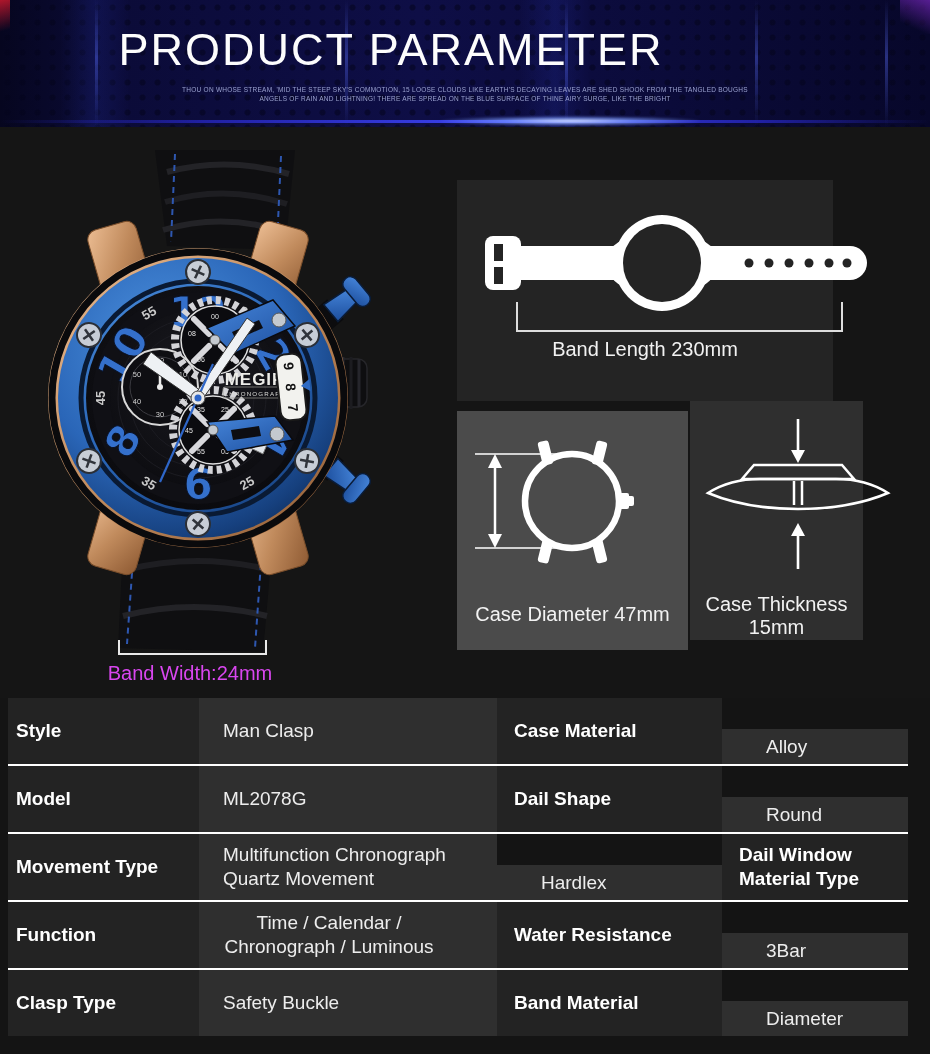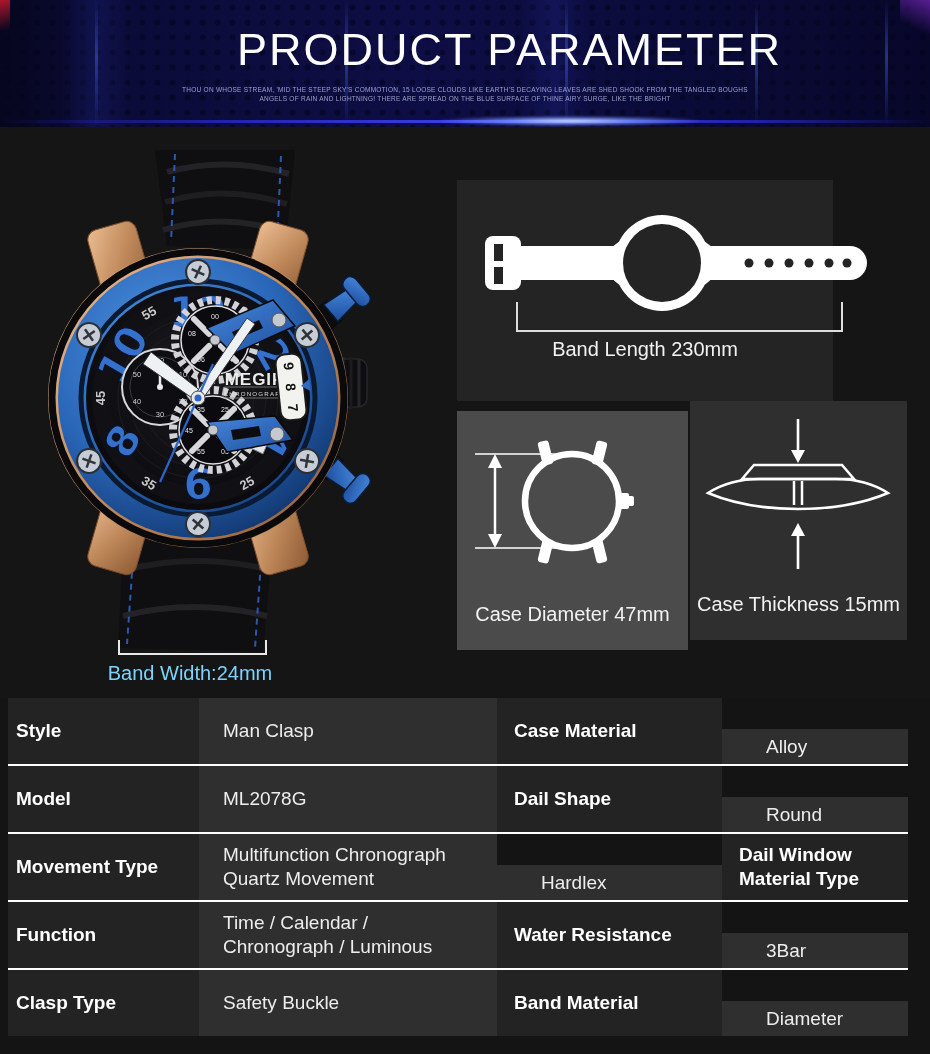--- a/index.html
+++ b/index.html
@@ -13,60 +13,60 @@
       linear-gradient(90deg,#06061f 0%,#0b0b38 12%,#0e0e46 45%,#0b0b3a 72%,#07072a 100%);
     background-size:15px 15px,100% 100%;overflow:hidden;}
   .streak{position:absolute;top:0;height:127px;width:3px;
     background:linear-gradient(180deg,rgba(70,90,255,0) 0%,rgba(90,110,255,.4) 45%,rgba(70,90,255,0) 100%);}
   .band{position:absolute;top:0;height:127px;width:70px;
     background:linear-gradient(90deg,rgba(40,60,220,0) 0%,rgba(50,70,230,.14) 50%,rgba(40,60,220,0) 100%);}
   .corner-red{position:absolute;left:0;top:0;width:10px;height:40px;
     background:linear-gradient(165deg,rgba(205,25,45,.85),rgba(205,25,45,0) 75%);}
   .corner-purple{position:absolute;right:0;top:0;width:30px;height:34px;
     background:linear-gradient(205deg,rgba(140,45,215,.6),rgba(140,45,215,0) 75%);}
-  .hero-title{position:absolute;left:0;top:24px;width:782px;text-align:right;
+  .hero-title{position:absolute;left:0;top:24px;width:782px;text-align:center;
     font-size:45px;font-weight:400;letter-spacing:2px;color:#fdfdfd;line-height:52px;}
   .hero-sub{position:absolute;left:0;width:930px;text-align:center;color:#9aa1cf;
     font-size:6.5px;letter-spacing:.25px;line-height:9px;}
   .sub1{top:85px;} .sub2{top:94px;}
   .glow-thin{position:absolute;left:0;top:120px;width:930px;height:3px;
     background:linear-gradient(90deg,rgba(10,10,60,0) 0%,rgba(38,38,190,.8) 22%,rgba(64,72,255,.95) 55%,rgba(38,38,190,.8) 82%,rgba(10,10,60,0) 100%);}
   .glow-bright{position:absolute;left:440px;top:116px;width:260px;height:10px;border-radius:50%;
     background:radial-gradient(ellipse at center,rgba(230,240,255,.95) 0%,rgba(120,150,255,.75) 35%,rgba(60,80,255,0) 75%);
     filter:blur(1px);}
 
   
   .main-bg{position:absolute;left:0;top:127px;width:930px;height:571px;background:#151515;}
   .watch-svg{position:absolute;left:27px;top:150px;}
 
   .bw-bracket{position:absolute;left:118px;top:640px;width:145px;height:13px;
     border-left:2px solid #e9e9e9;border-right:2px solid #e9e9e9;border-bottom:2px solid #e9e9e9;}
   .bw-label{position:absolute;left:40px;top:662px;width:300px;text-align:center;
-    color:#7dd3fc;font-size:20px;}
+    color:#d946ef;font-size:20px;}
 
   .panel{position:absolute;}
   .panel-a{left:457px;top:180px;width:376px;height:221px;background:#242424;}
   .panel-b{left:457px;top:411px;width:231px;height:239px;background:#4b4b4b;}
-  .panel-c{left:690px;top:401px;width:217px;height:239px;background:#2f2f2f;}
+  .panel-c{left:690px;top:401px;width:173px;height:239px;background:#2f2f2f;}
   .panel-caption{position:absolute;left:0;width:100%;text-align:center;color:#f2f2f2;font-size:20px;}
   .cap-a{top:158px;} .cap-b{top:192px;} .cap-c{top:192px;}
 
   
   .spec-table{position:absolute;left:8px;top:698px;width:900px;}
   .trow{display:grid;grid-template-columns:191px 298px 225px 186px;height:66px;}
   .trow + .trow{border-top:2px solid #ffffff;}
   .cell{display:flex;align-items:center;line-height:1.25;}
   .lab{background:#232323;color:#ffffff;font-weight:bold;font-size:19px;}
   .val{background:#2f2f2f;color:#ededed;font-size:19px;}
   .c1{padding-left:8px;}
   .c2{padding-left:24px;}
   .c3{padding-left:17px;padding-right:10px;}
   .c4{padding-left:44px;padding-right:10px;margin-top:31px;}
   .mw250 span{display:inline-block;max-width:252px;}
-  .mw210 span{display:inline-block;max-width:212px;}
+  .mw210 span{display:inline-block;max-width:212px;text-align:center;}
   .mw140 span{display:inline-block;max-width:142px;}
 </style>
 </head>
 <body>
 
 <div class="page">
 
   <div class="hero">
     <div class="band" style="left:60px"></div>
     <div class="band" style="left:520px"></div>

